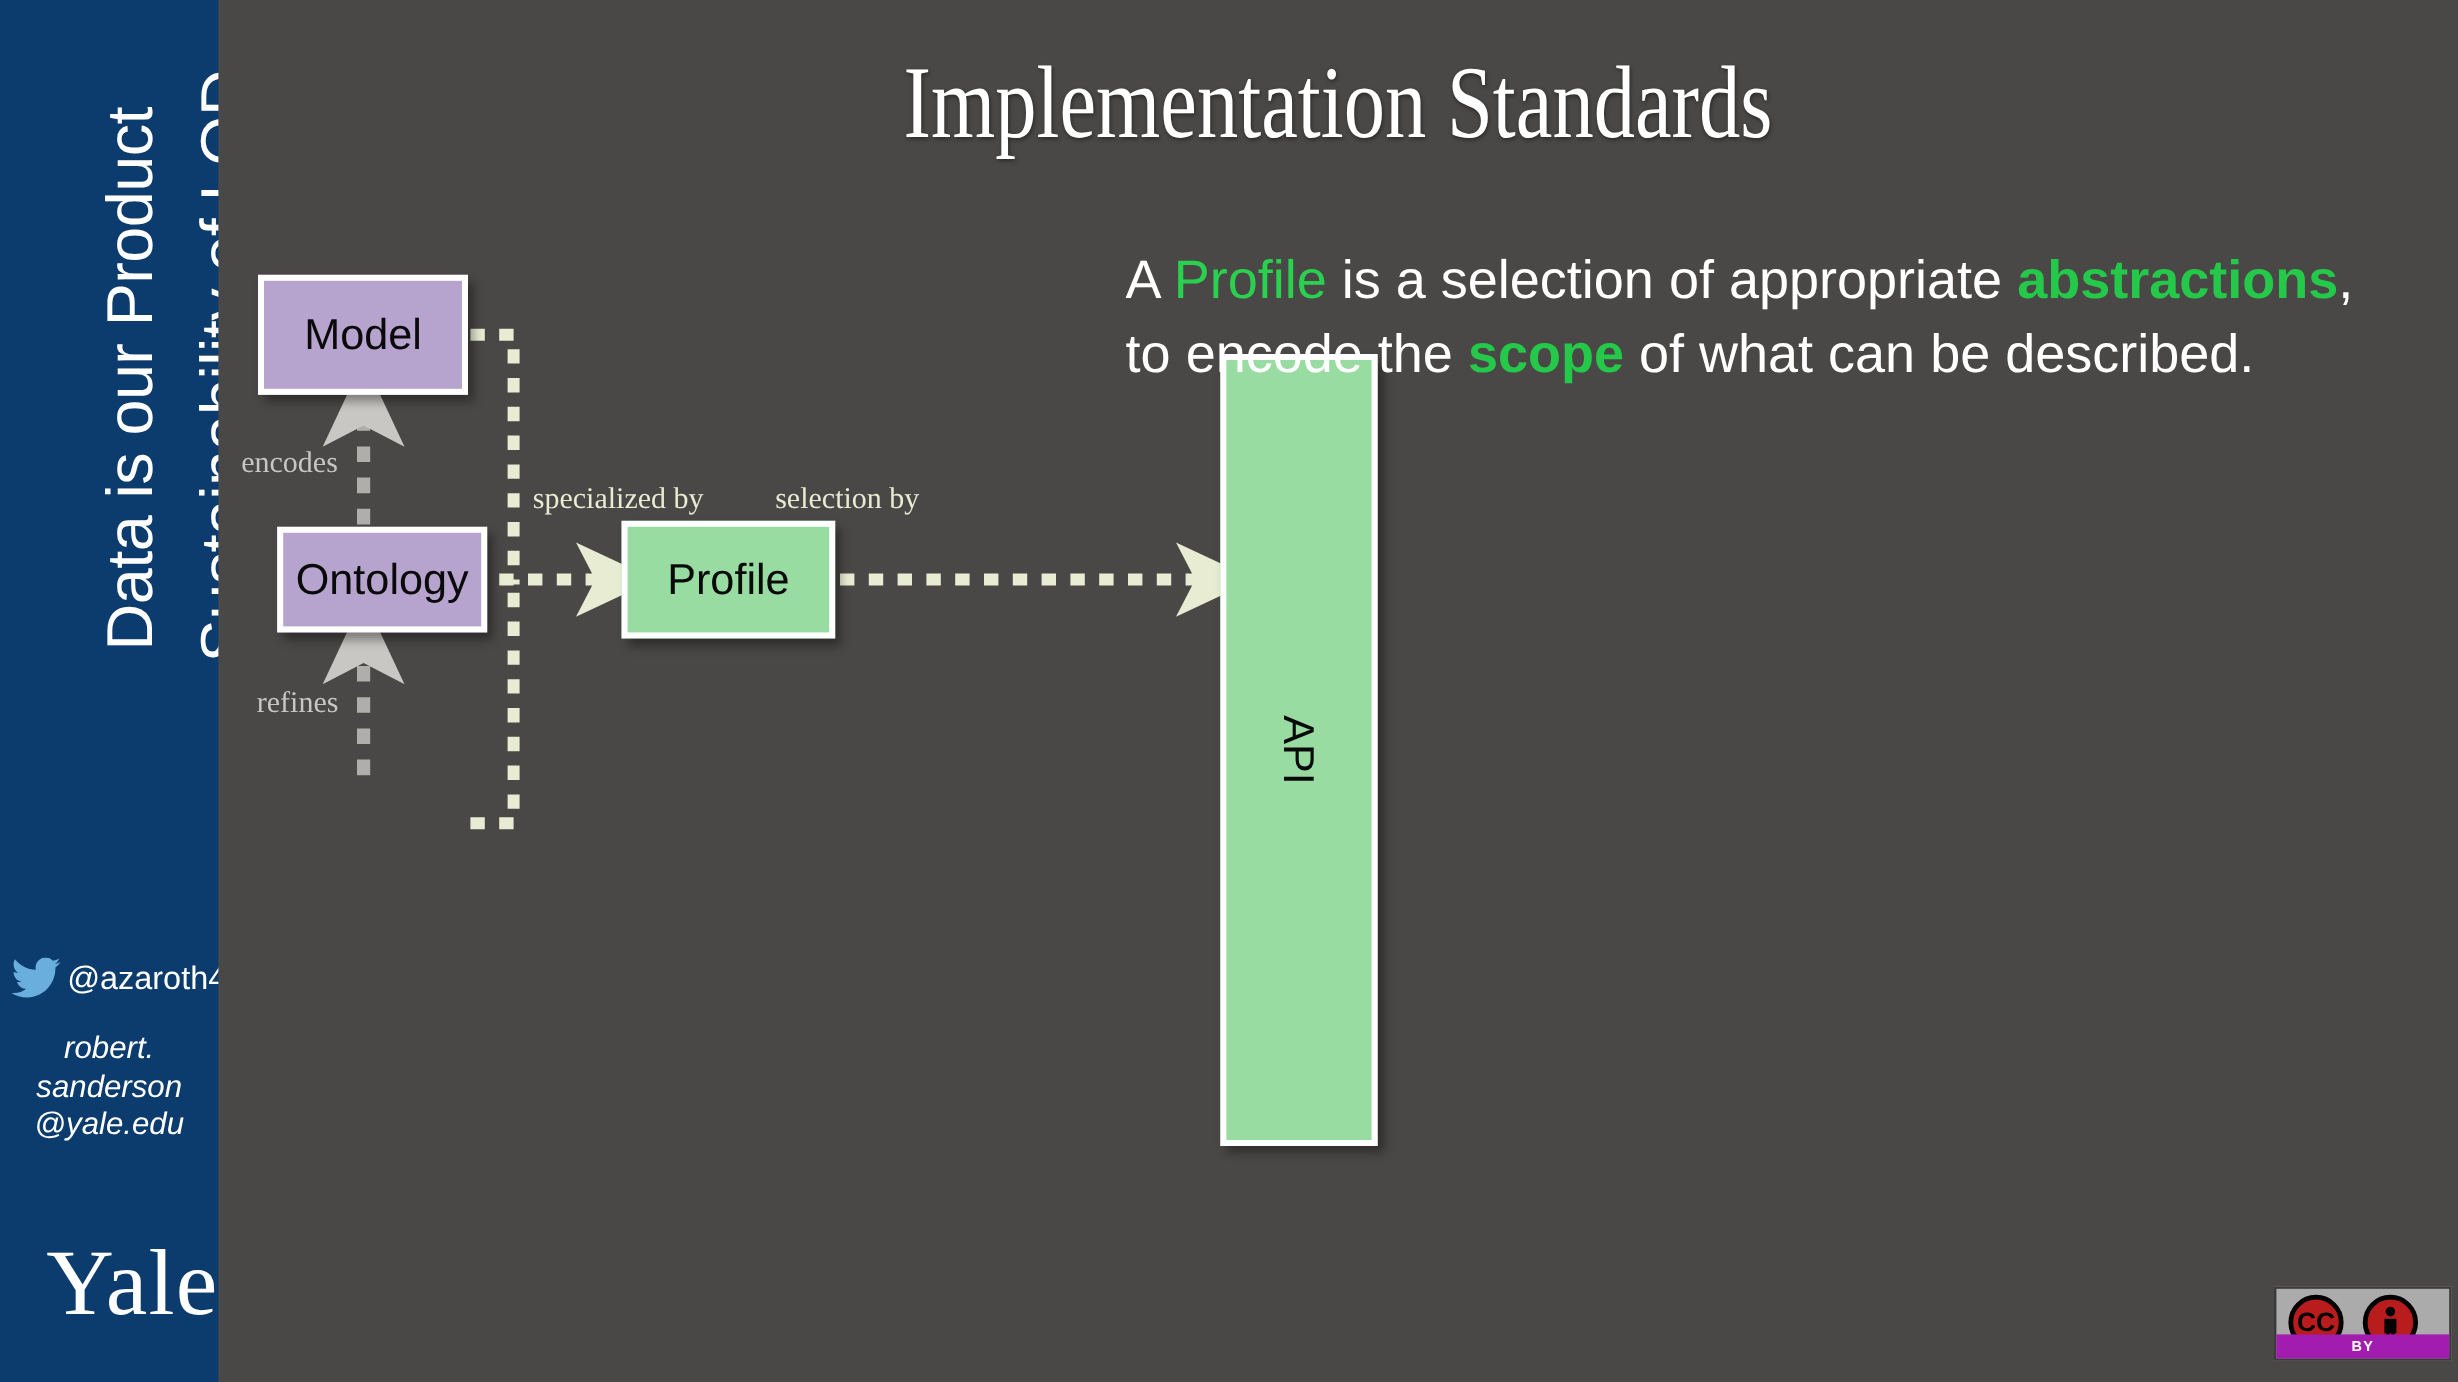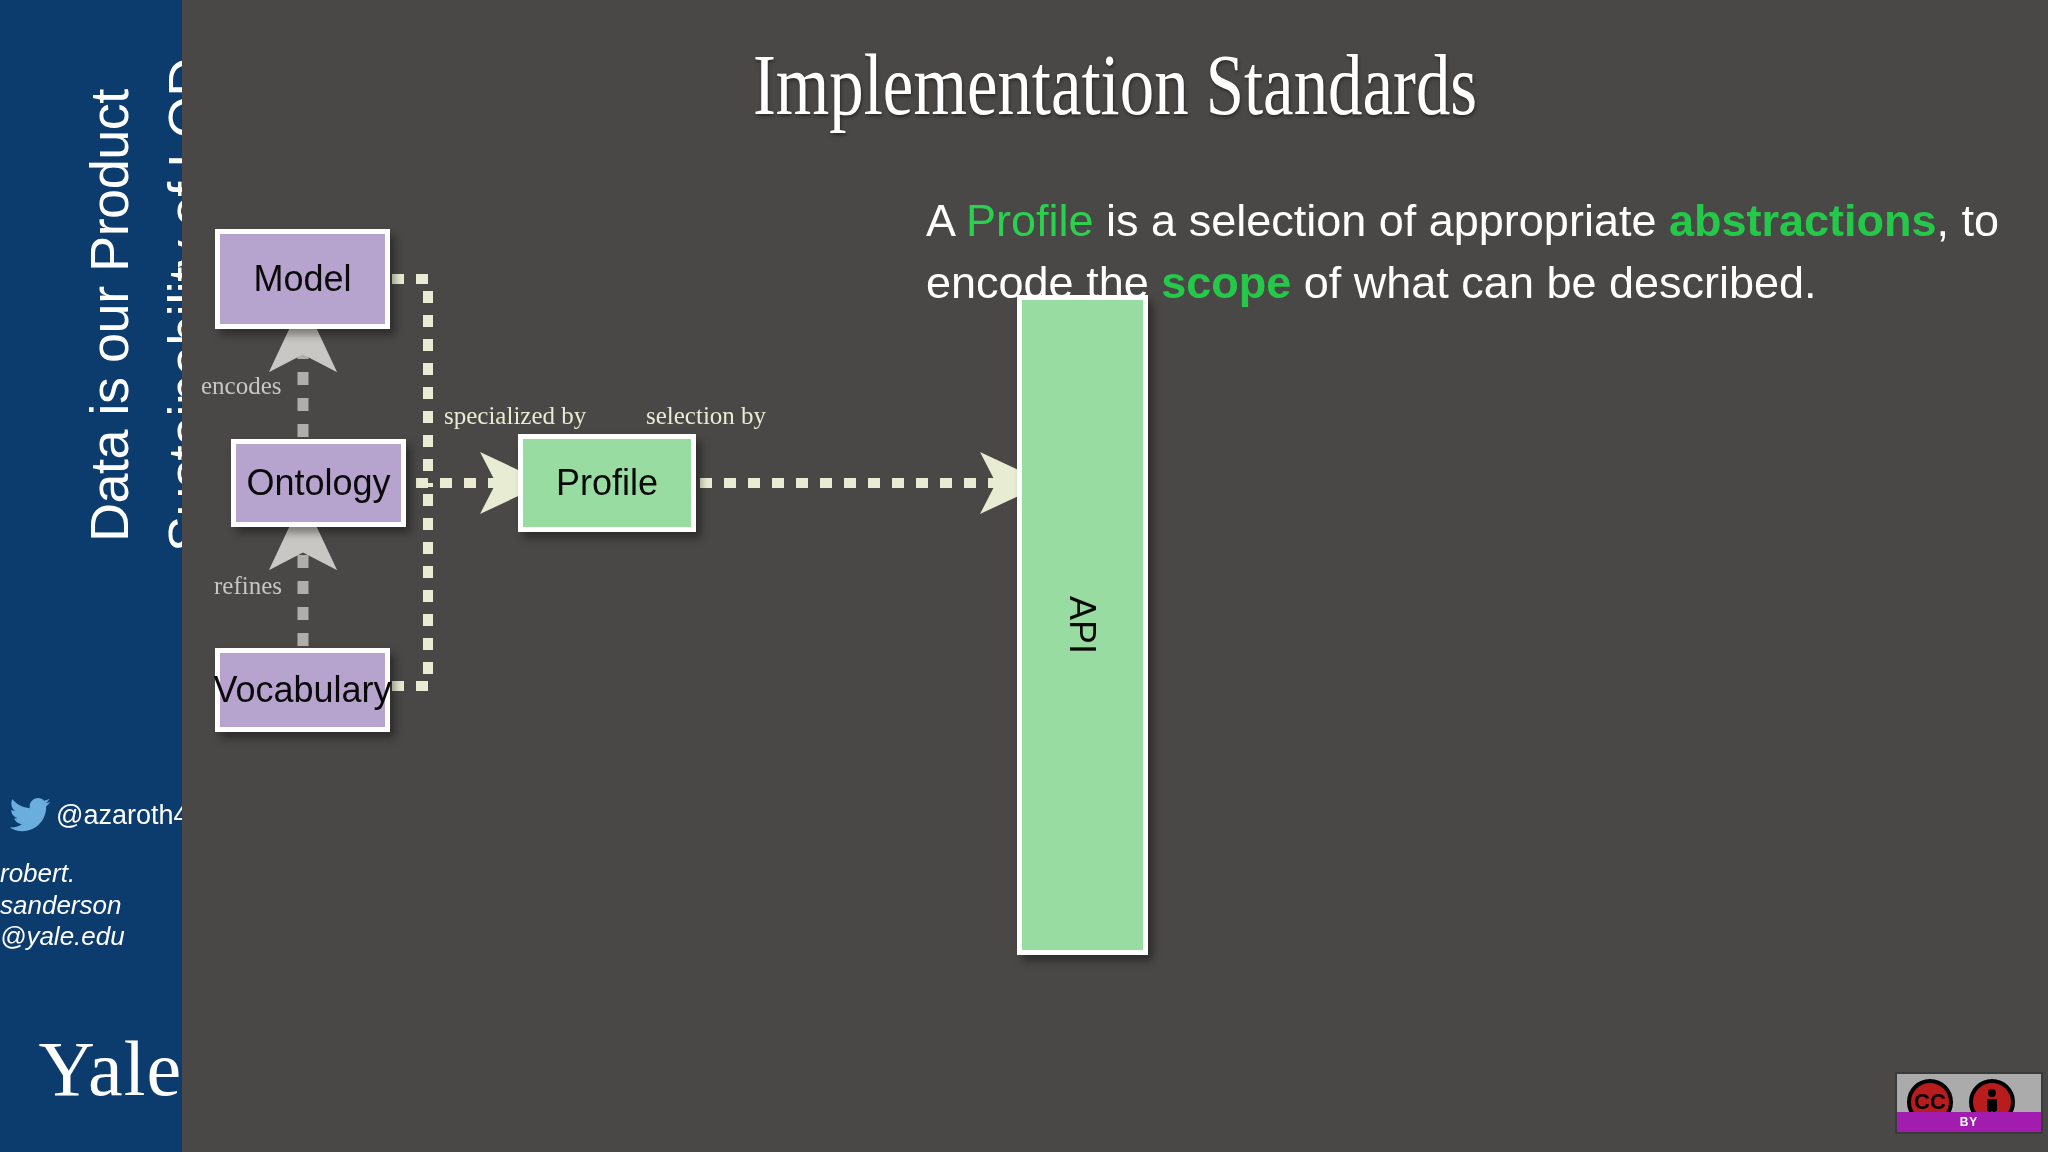--- a/index.html
+++ b/index.html
@@ -32,20 +32,21 @@
     position:absolute; left:8px; top:798px;
     display:flex; align-items:center; gap:4px;
   }
   #twitter-icon{ width:44px; height:34px; display:block; }
   #twitter-handle{
     color:#ffffff; font-size:27px; font-weight:400;
   }
 
   #email-block{
     position:absolute; left:0px; top:858px; width:182px;
+    text-align:center;
     color:#ffffff; font-style:italic; font-size:26px; line-height:1.22;
   }
 
   #yale-logo{
     position:absolute; left:0; top:1030px; width:182px;
     text-align:right;
     color:#ffffff;
     font-family:"Liberation Serif", serif;
     font-size:78px; line-height:1;
     letter-spacing:1px;
@@ -102,21 +103,21 @@
 
   #arrows{ position:absolute; left:0; top:0; width:1200px; height:1152px; }
 
   
   #body-text{
     position:absolute; left:922px; top:186px; width:1100px;
     color:#ffffff;
     font-size:45px;
     line-height:1.38;
   }
-  #body-text p{ margin:4px; }
+  #body-text p{ margin:16px; }
   #para-gap{ height:54px; }
   .g  { color:#2ad14f; }
   .gb { color:#25c94a; font-weight:bold; }
 
   
   #cc-badge{
     position:absolute; left:1895px; top:1072px;
     width:148px; height:62px;
     background:#ababab;
     border:2px solid #3a3a3a;
@@ -193,23 +194,20 @@
   </svg>
 
   <div class="node purple" id="node-model">
     <span>Model</span>
   </div>
 
   <div class="node purple" id="node-ontology">
     <span>Ontology</span>
   </div>
 
-  <div class="node purple" id="node-vocabulary">
-    <span>Vocabulary</span>
-  </div>
 
   <div class="node green" id="node-profile">
     <span>Profile</span>
   </div>
 
   <div class="node green" id="node-api">
     <span class="rot">API</span>
   </div>
 
   <div class="diag-label gray" id="lbl-encodes">encodes</div>

